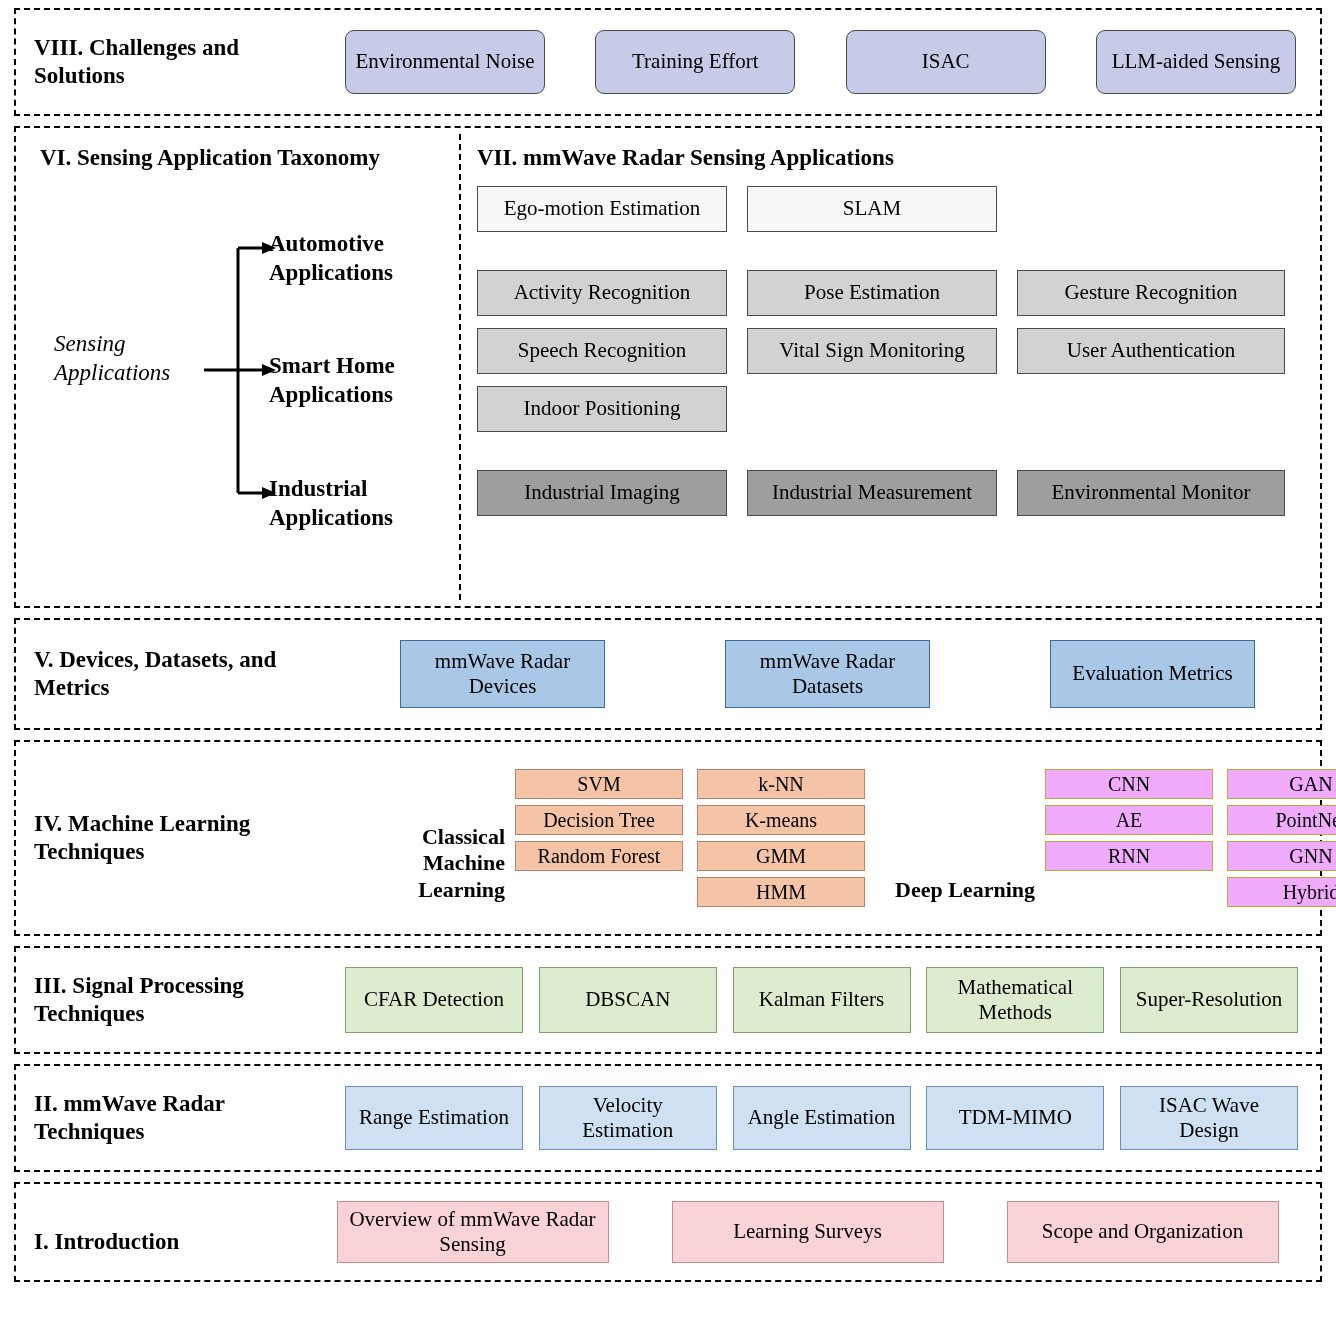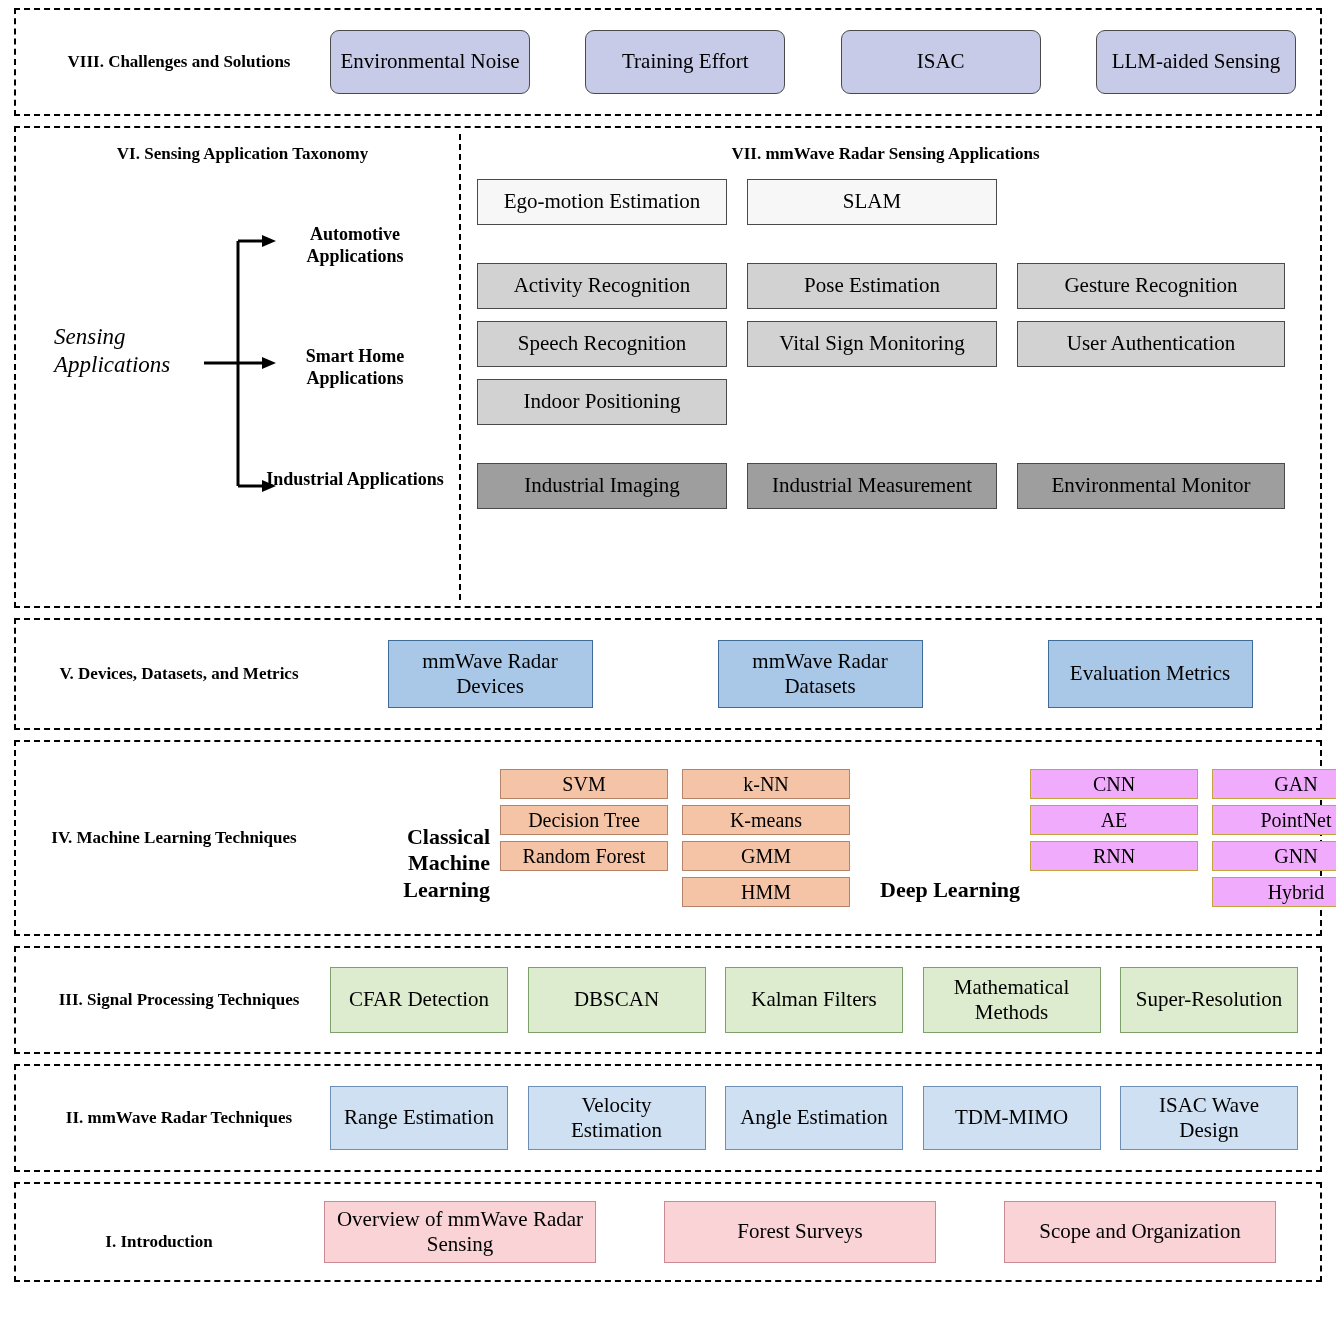--- a/index.html
+++ b/index.html
@@ -23,26 +23,25 @@
     border: 2.5px dashed #000000;
     box-sizing: border-box;
     margin-bottom: 10px;
     padding: 8px 10px;
     display: flex;
     align-items: center;
   }
 
   .sec-title {
     font-weight: bold;
-    font-size: 17px;
+    font-size: 23px;
     line-height: 1.22;
     flex: 0 0 auto;
     padding-left: 8px;
-    padding-right: 6px;
-    text-align: center;
+    padding-right: 21px;
   }
 
   .boxrow {
     display: flex;
     align-items: center;
     flex: 1 1 auto;
   }
 
   .node {
     border: 1.6px solid #4a4a4a;
@@ -94,26 +93,25 @@
     left: 20px;
     top: 148px;
     width: 150px;
     font-style: italic;
     font-size: 23px;
     line-height: 1.25;
     text-align: left;
   }
   .tax-branch {
     position: absolute;
-    left: 226px;
+    left: 235px;
     width: 190px;
     font-weight: bold;
-    font-size: 18px;
+    font-size: 23px;
     line-height: 1.25;
-    text-align: center;
   }
   #tax-b0 { top: 48px; }
   #tax-b1 { top: 170px; }
   #tax-b2 { top: 293px; }
 
   #tax-svg { position: absolute; left: 0; top: 0; }
 
   #applications {
     flex: 1 1 auto;
     padding: 10px 12px 8px 16px;
@@ -349,18 +347,18 @@
       <div class="node">Angle Estimation</div>
       <div class="node">TDM-MIMO</div>
       <div class="node">ISAC Wave Design</div>
     </div>
   </div>
 
   <div class="section" id="sec-i">
     <div class="sec-title">I. Introduction</div>
     <div class="boxrow">
       <div class="node">Overview of mmWave Radar Sensing</div>
-      <div class="node">Forest Surveys</div>
+      <div class="node">Learning Surveys</div>
       <div class="node">Scope and Organization</div>
     </div>
   </div>
 
 </div>
 
 </body></html>

